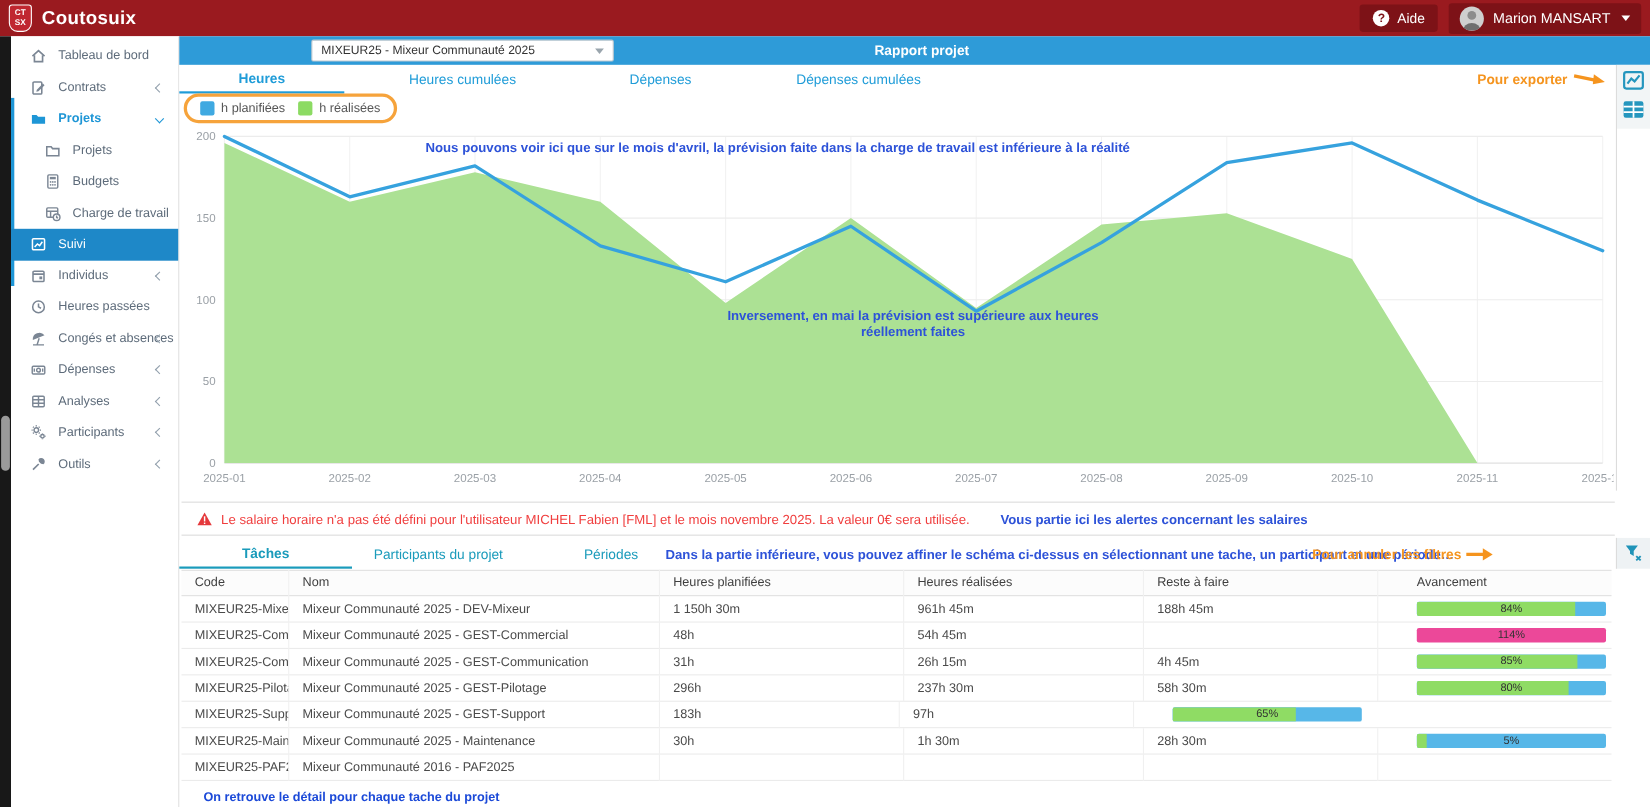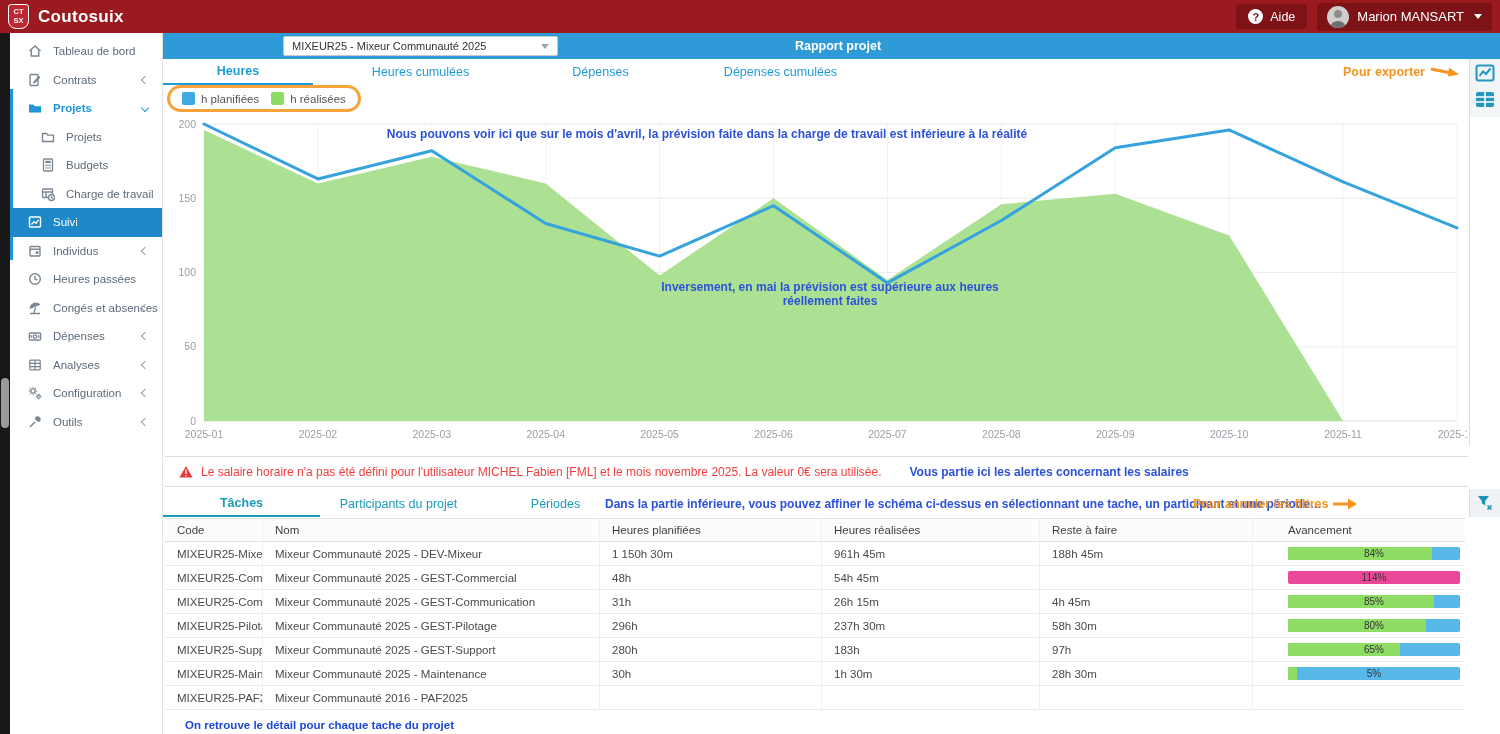--- a/index.html
+++ b/index.html
@@ -270,21 +270,21 @@
 
     <div class="side-item">
       <span class="ic">
           <svg width="16" height="16" viewBox="0 0 16 16" fill="none" stroke="currentColor" stroke-width="1.3">
             <circle cx="6" cy="6" r="2.1"></circle>
             <path d="M6 2.7 V1.7 M6 9.3 V10.3 M2.7 6 H1.7 M9.3 6 H10.3 M3.7 3.7 L3 3 M8.3 8.3 L9 9 M8.3 3.7 L9 3 M3.7 8.3 L3 9"></path>
             <circle cx="11.6" cy="11.6" r="1.6"></circle>
             <path d="M11.6 9.4 V8.8 M11.6 13.8 V14.4 M9.4 11.6 H8.8 M13.8 11.6 H14.4"></path>
           </svg>
         </span>
-      <span>Configuration</span>
+      <span>Participants</span>
       <span class="chev left"></span>
     </div>
 
     <div class="side-item">
       <span class="ic">
           <svg width="16" height="16" viewBox="0 0 16 16" fill="none" stroke="currentColor" stroke-width="1.5">
             <path d="M3 13 L8.2 7.8"></path>
             <path d="M8 3.5 a3.2 3.2 0 1 1 4.5 4.5 l-2.2 -.4 -1.9 -1.9 Z" fill="currentColor" stroke="none"></path>
           </svg>
         </span>
@@ -475,21 +475,20 @@
       <div class="tc c-av">
             <div class="pbar">
               <span class="fill" style="width:80%"></span>
               <span class="plabel">80%</span>
             </div>
           </div>
     </div>
         <div class="trow">
       <div class="tc c-code">MIXEUR25-Support</div>
       <div class="tc c-nom">Mixeur Communauté 2025 - GEST-Support</div>
-      <div class="tc c-hp">280h</div>
       <div class="tc c-hr">183h</div>
       <div class="tc c-rf">97h</div>
       <div class="tc c-av">
             <div class="pbar">
               <span class="fill" style="width:65%"></span>
               <span class="plabel">65%</span>
             </div>
           </div>
     </div>
         <div class="trow">

